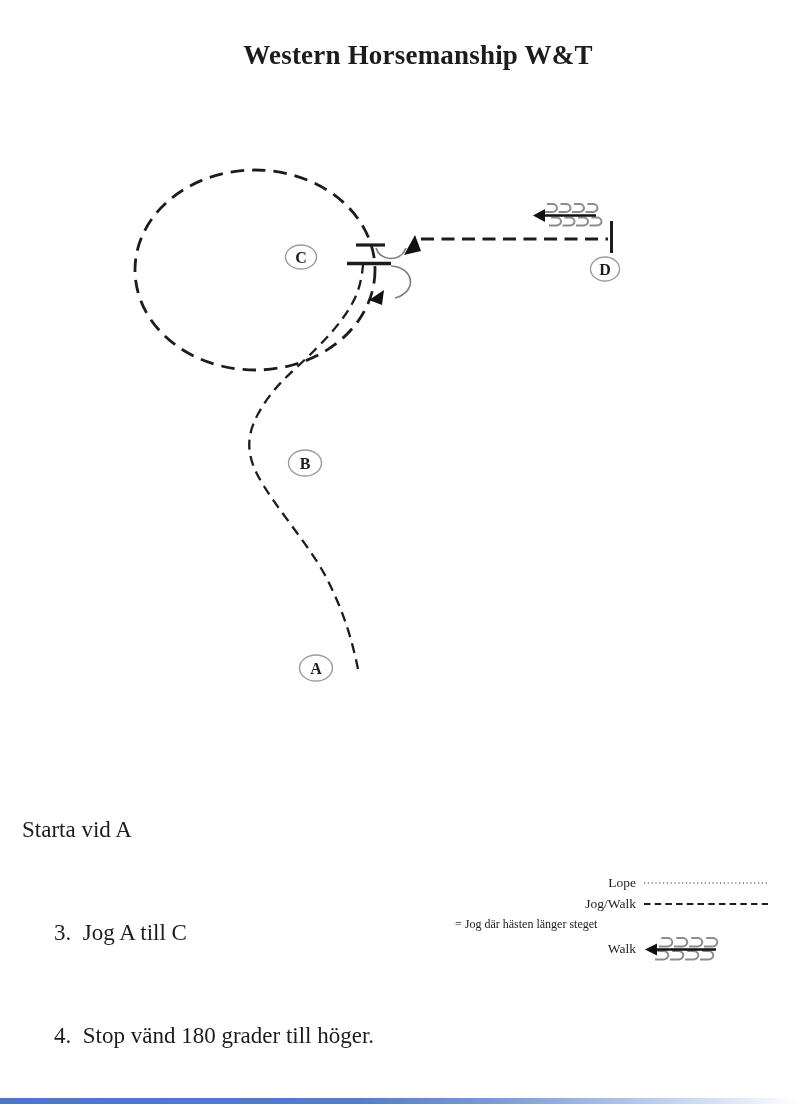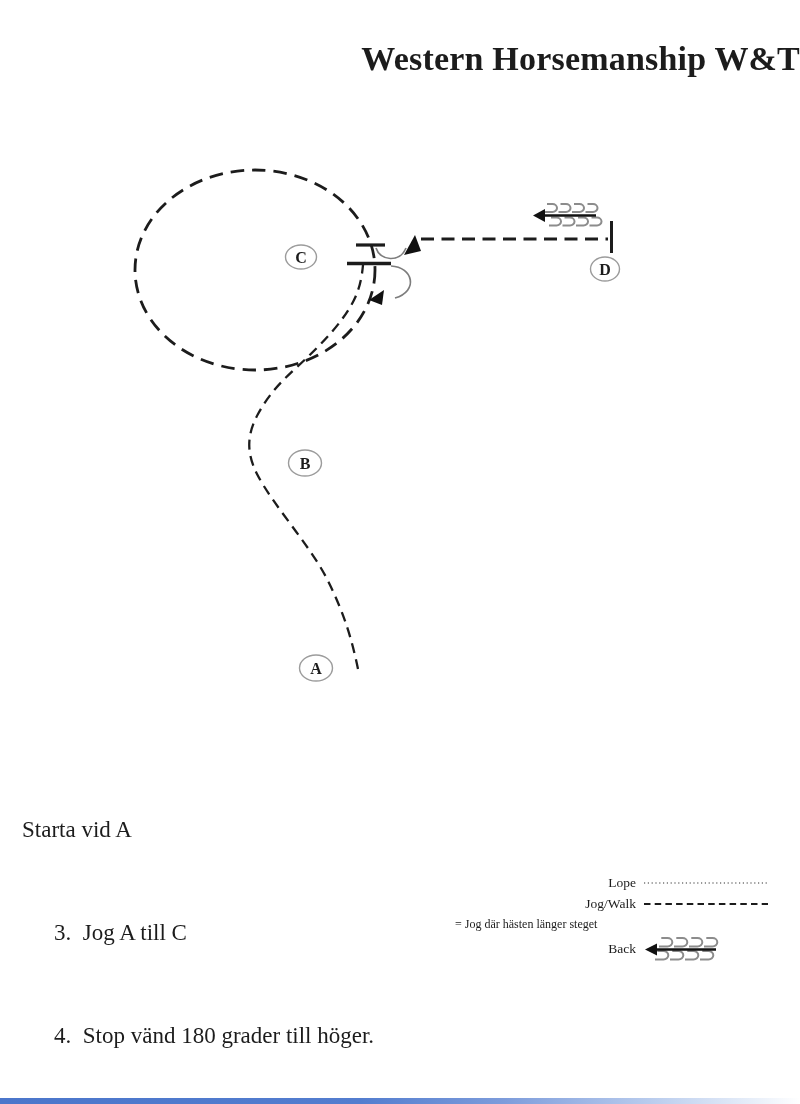--- a/index.html
+++ b/index.html
@@ -1,19 +1,19 @@
 <!DOCTYPE html>
 <html><head>
 <meta charset="utf-8">
 <style>
   html,body{margin:0;padding:0;background:#ffffff;}
   .page{position:relative;width:800px;height:1104px;background:#ffffff;overflow:hidden;
         font-family:"Liberation Serif","DejaVu Serif",serif;color:#1c1c1c;}
   .title{position:absolute;top:40px;left:0;width:800px;box-sizing:border-box;padding-left:36px;
-         text-align:right;font-size:34px;font-weight:bold;letter-spacing:0.2px;}
+         text-align:center;font-size:27px;font-weight:bold;letter-spacing:0.2px;}
   .diagram{position:absolute;top:0;left:0;}
   .instructions{position:absolute;left:22px;top:745px;font-size:23px;line-height:34.2px;white-space:pre;}
   .step{padding-left:32px;}
   .legend{position:absolute;left:450px;top:873px;width:330px;}
   .lrow{display:flex;align-items:center;height:20.5px;}
   .lrow.back-row{height:28px;}
   .llabel{width:186px;text-align:right;font-size:13.5px;}
   .lswatch{margin-left:7px;display:flex;align-items:center;}
   .lnote{height:20.5px;line-height:20.5px;font-size:12px;padding-left:5px;}
   .accent-bar{position:absolute;left:0;bottom:0;width:800px;height:6px;
@@ -96,21 +96,21 @@
     <div class="lrow">
       <span class="llabel">Jog/Walk</span>
       <span class="lswatch">
         <svg width="126" height="10">
             <line x1="1" y1="5" x2="125" y2="5" stroke="#1c1c1c" stroke-width="2.2" stroke-dasharray="6.5 4.2"></line>
           </svg>
       </span>
     </div>
     <div class="lnote">= Jog där hästen länger steget</div>
     <div class="lrow back-row">
-      <span class="llabel">Back</span>
+      <span class="llabel">Walk</span>
       <span class="lswatch">
         <svg width="126" height="28">
           <g fill="none" stroke="#8c8c8c" stroke-width="2">
             <path d="M16,11.5 h8.5 a4.8,4.2 0 1 0 0,-8.4 h-6.2"></path>
             <path d="M31,11.5 h8.5 a4.8,4.2 0 1 0 0,-8.4 h-6.2"></path>
             <path d="M46,11.5 h8.5 a4.8,4.2 0 1 0 0,-8.4 h-6.2"></path>
             <path d="M61,11.5 h8.5 a4.8,4.2 0 1 0 0,-8.4 h-6.2"></path>
             <path d="M12,24.5 h8.5 a4.8,4.2 0 1 0 0,-8.4 h-6.2"></path>
             <path d="M27,24.5 h8.5 a4.8,4.2 0 1 0 0,-8.4 h-6.2"></path>
             <path d="M42,24.5 h8.5 a4.8,4.2 0 1 0 0,-8.4 h-6.2"></path>

